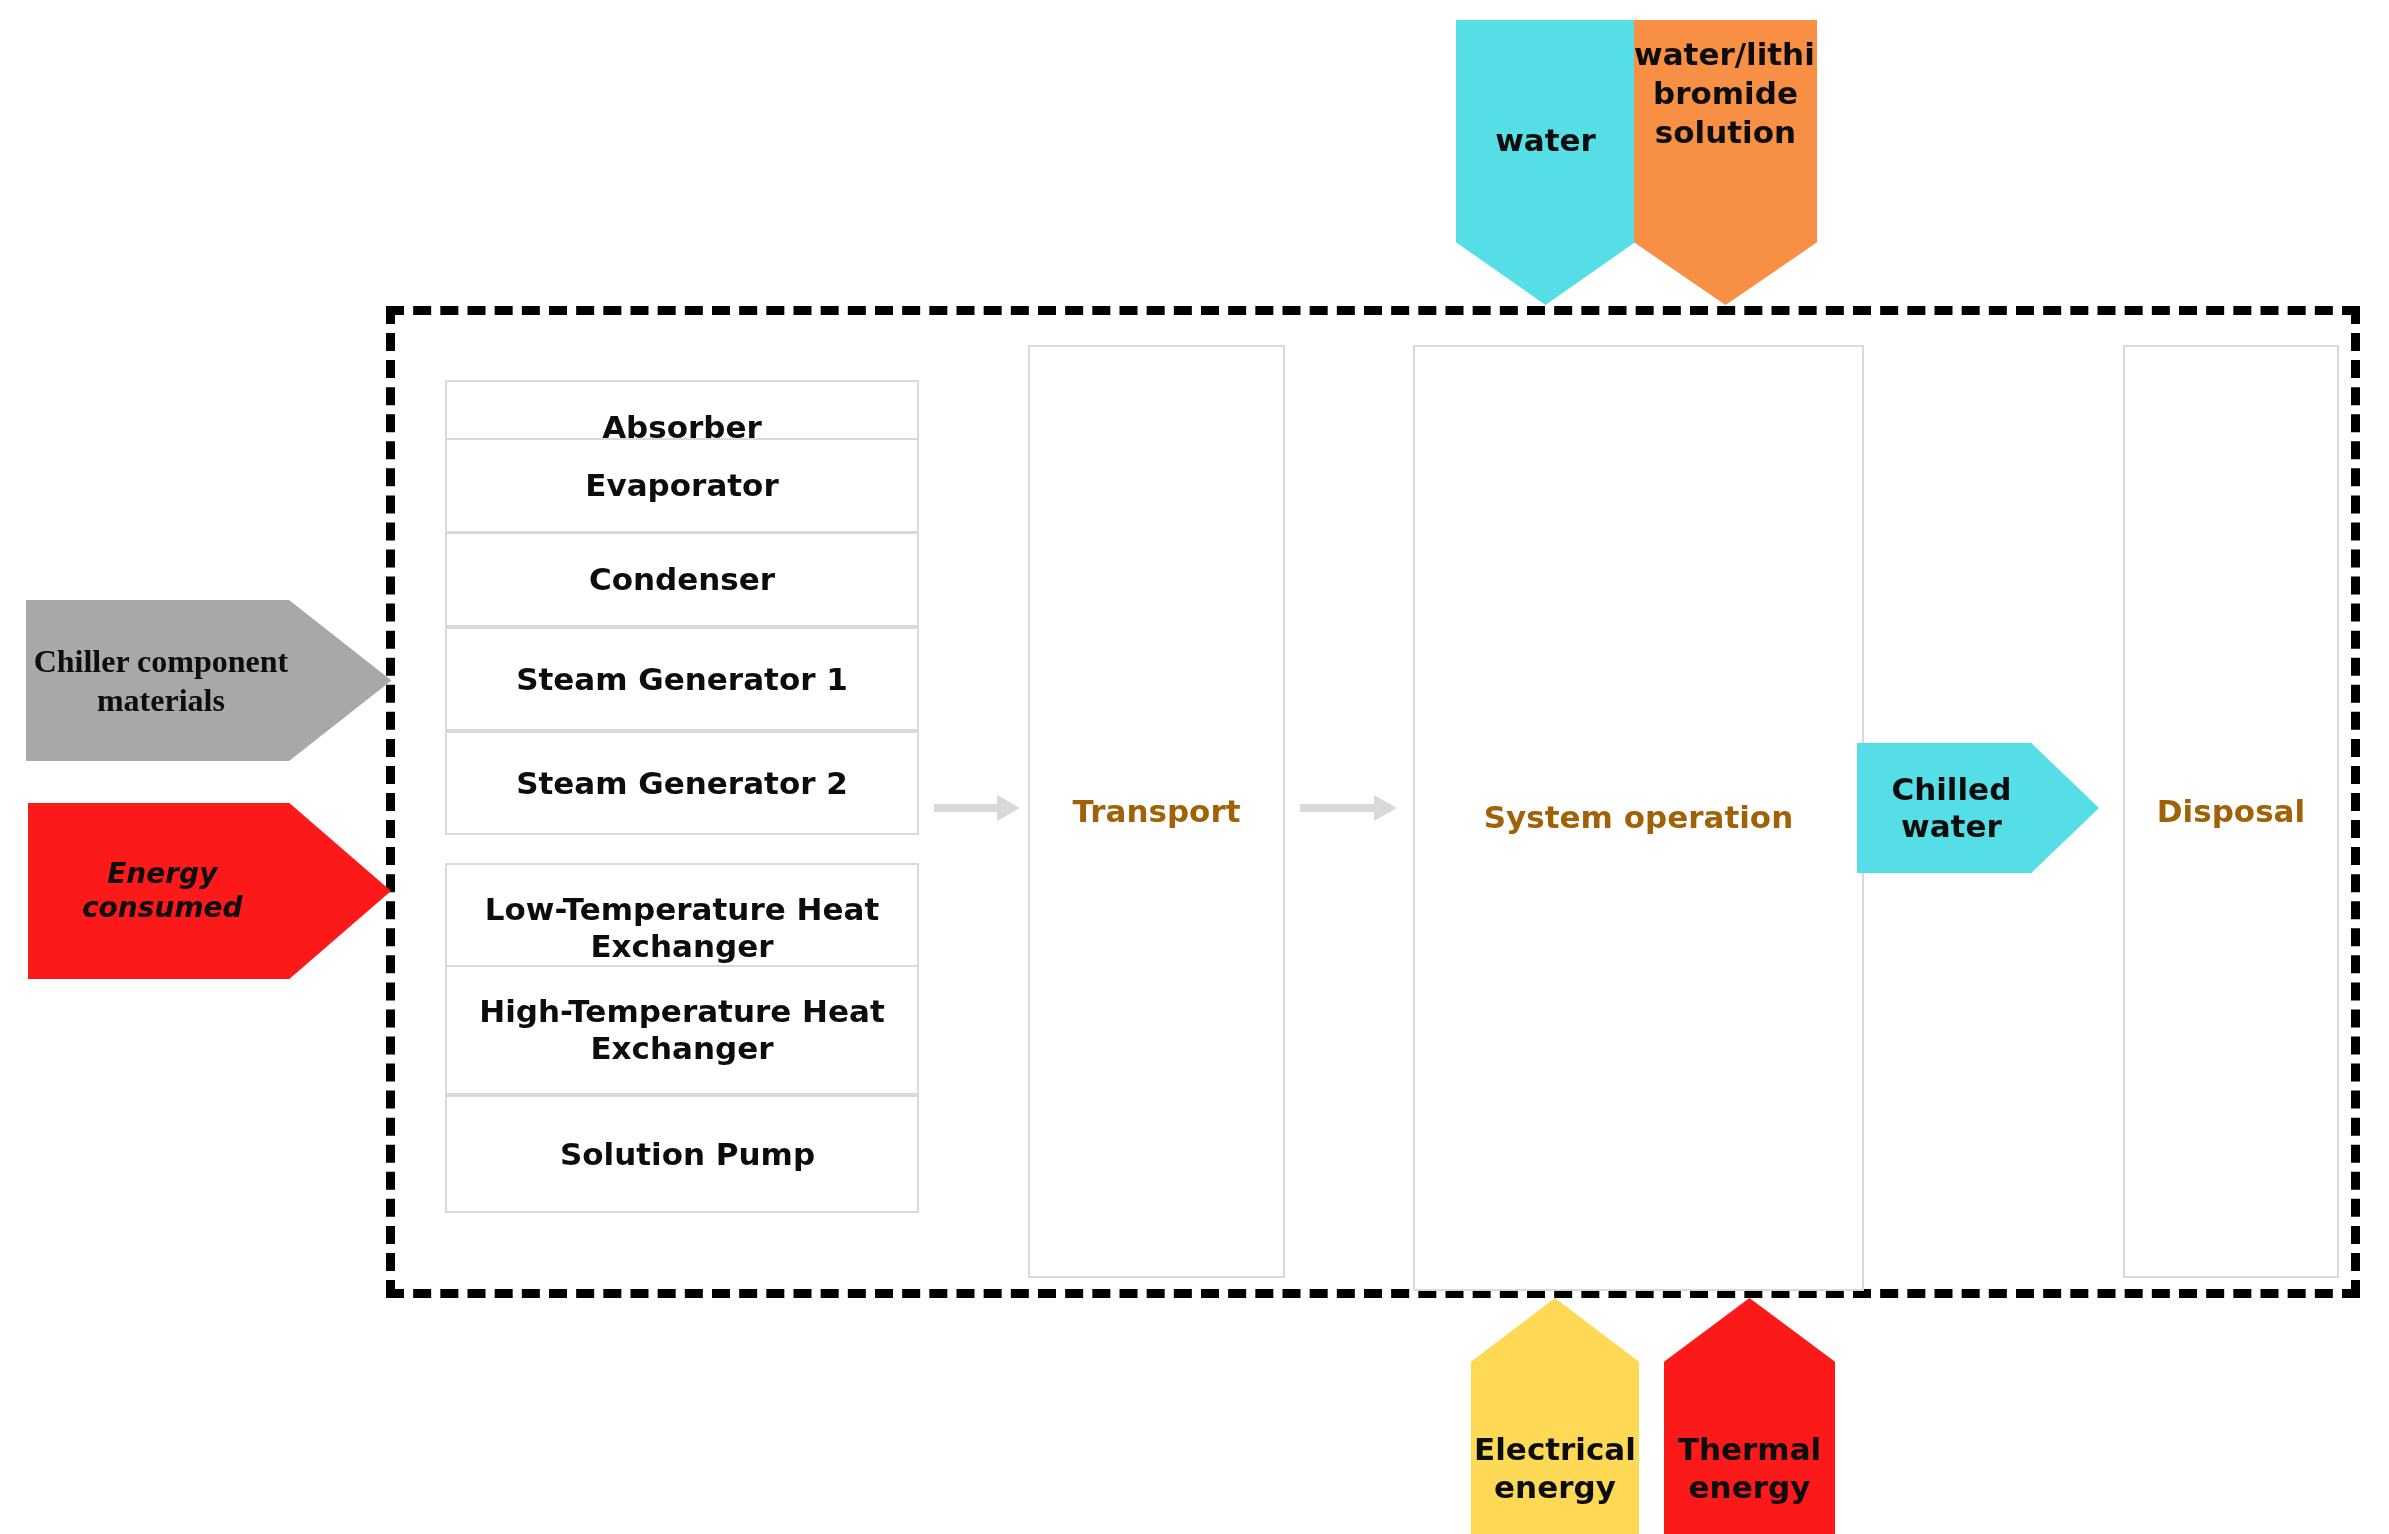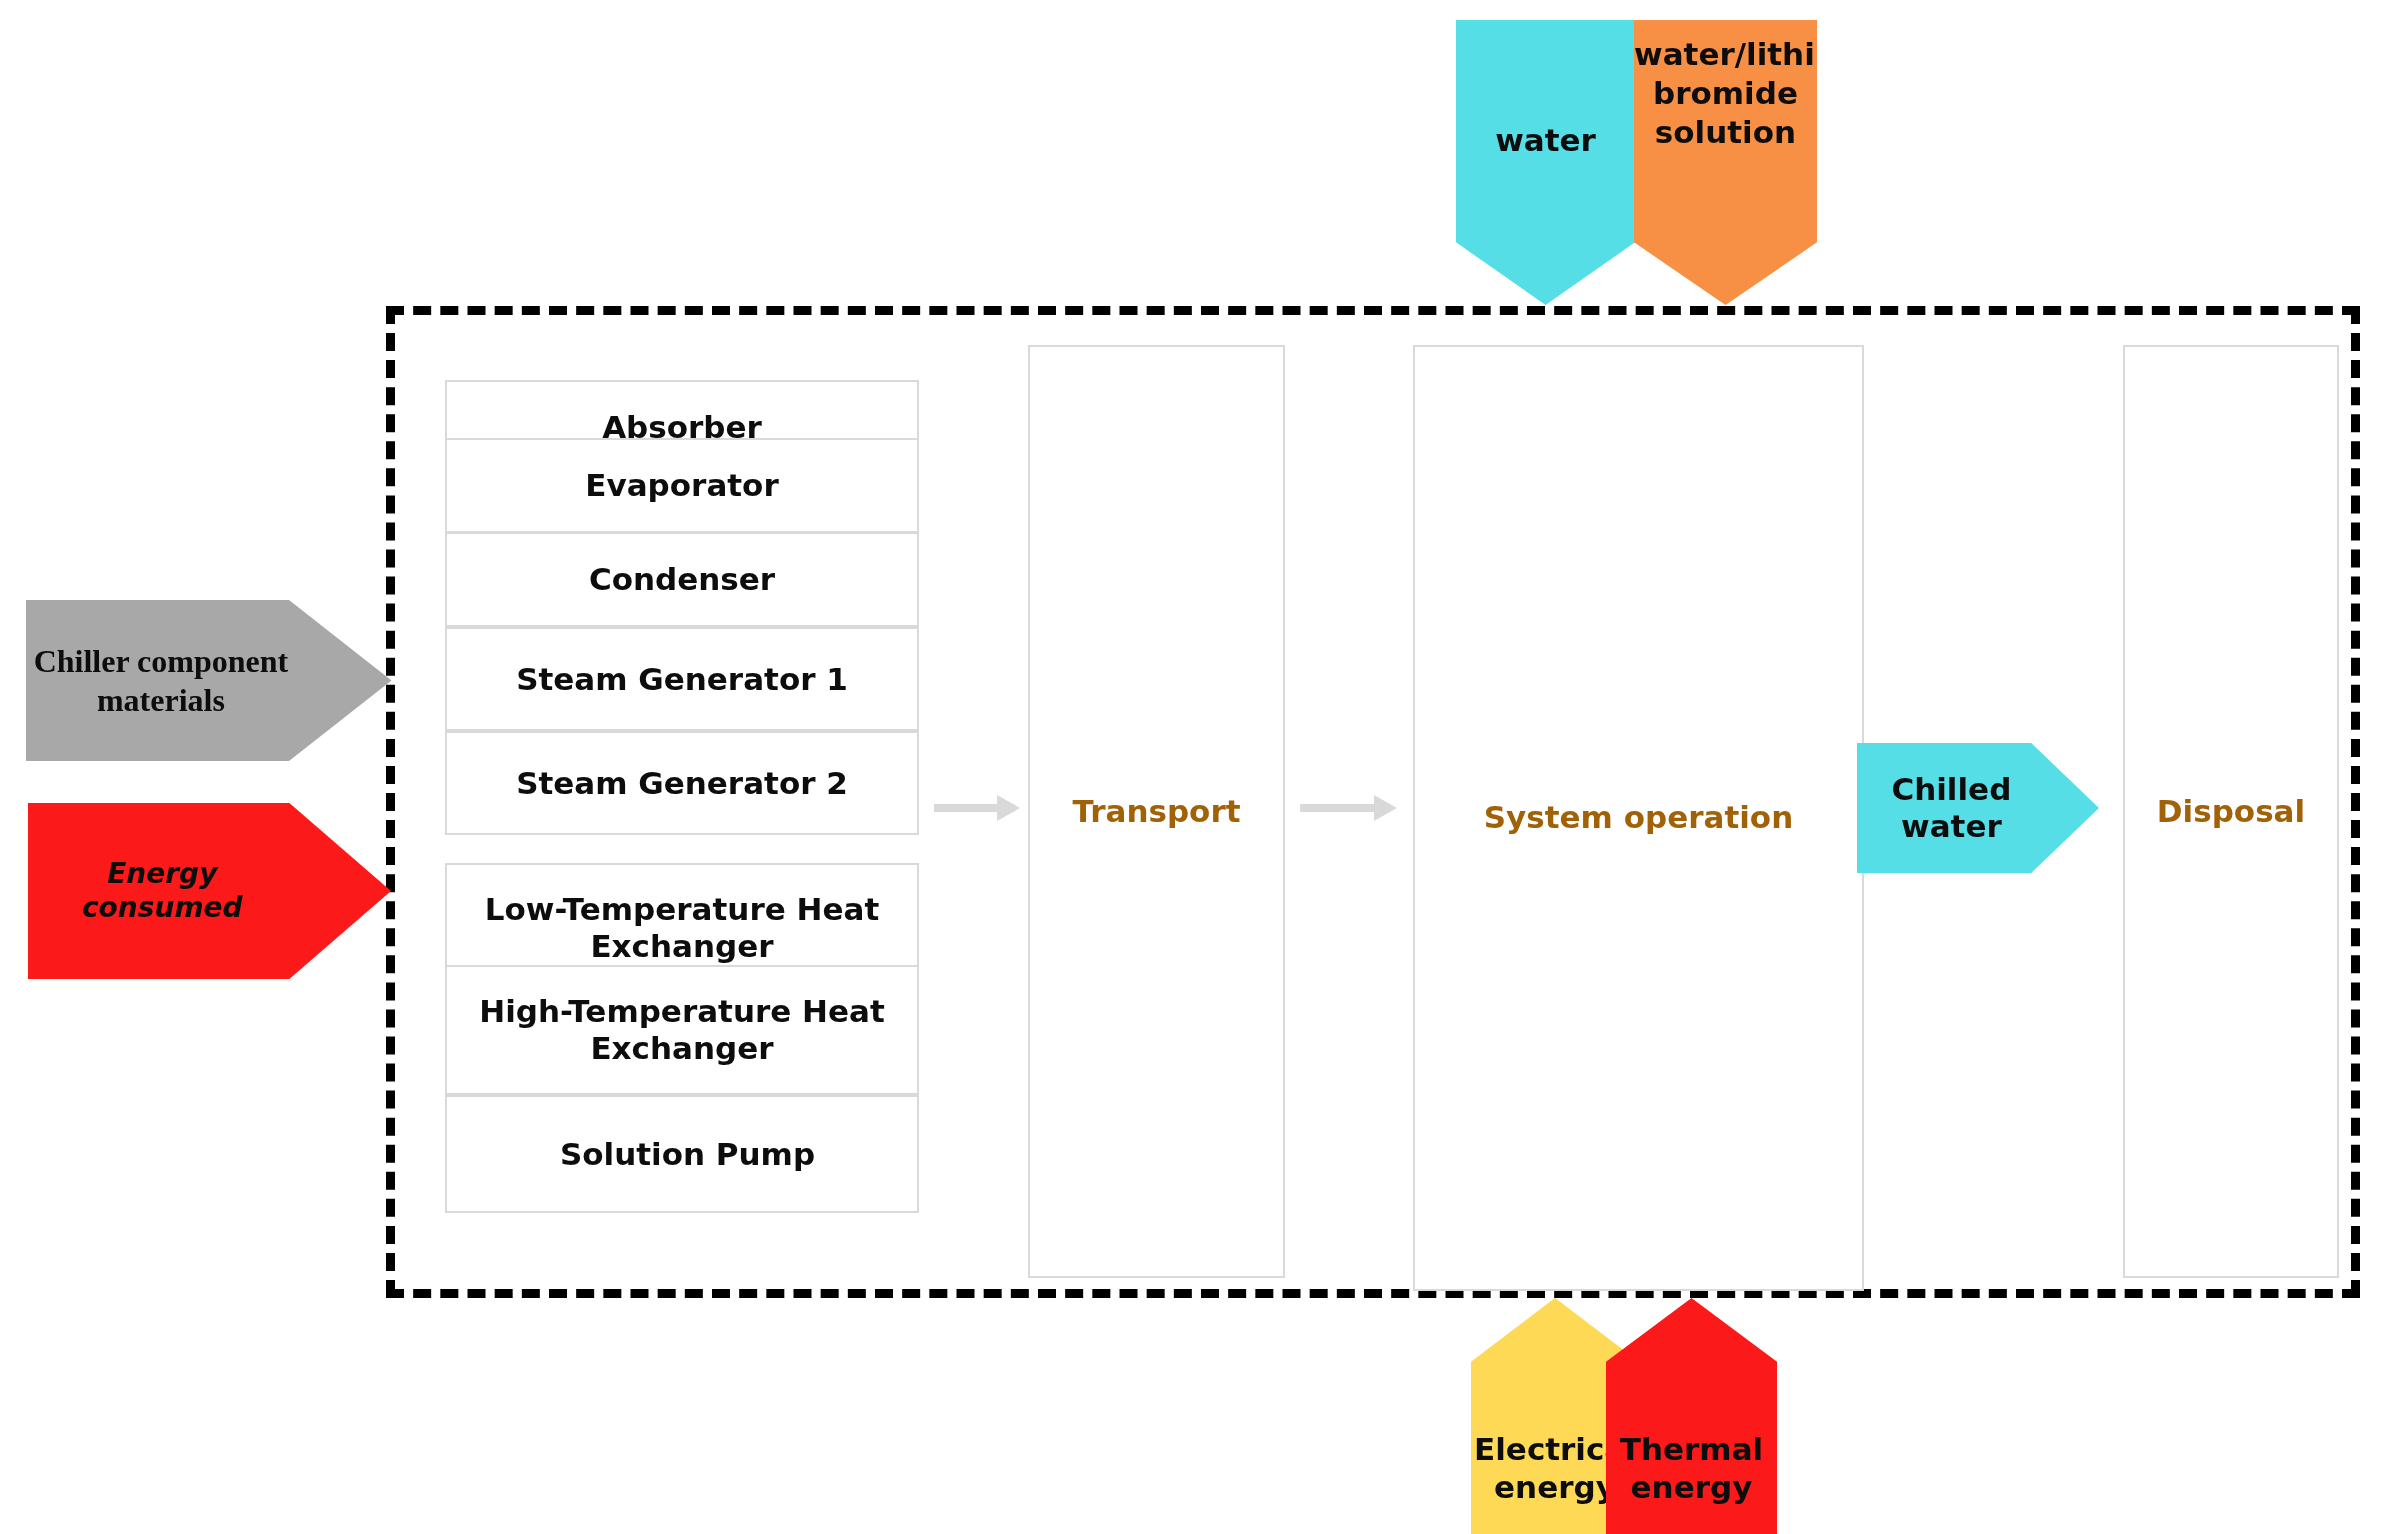--- a/index.html
+++ b/index.html
@@ -127,21 +127,21 @@
   #arrow-libr-solution .txt{font-size:31px;padding-top:15px;}
 
   #arrow-electrical-energy{
     left:1471px;top:1298px;width:168px;height:236px;
     background:#fdd956;
     clip-path:polygon(50% 0, 100% 27%, 100% 100%, 0 100%, 0 27%);
   }
   #arrow-electrical-energy .txt{font-size:31px;padding-bottom:27px;margin-top:28px;}
 
   #arrow-thermal-energy{
-    left:1606px;top:1298px;width:171px;height:236px;
+    left:1664px;top:1298px;width:171px;height:236px;
     background:#fb1a19;
     clip-path:polygon(50% 0, 100% 27%, 100% 100%, 0 100%, 0 27%);
   }
   #arrow-thermal-energy .txt{font-size:31px;padding-bottom:27px;}
 </style>
 </head>
 <body>
 
 <div id="stage">
 

